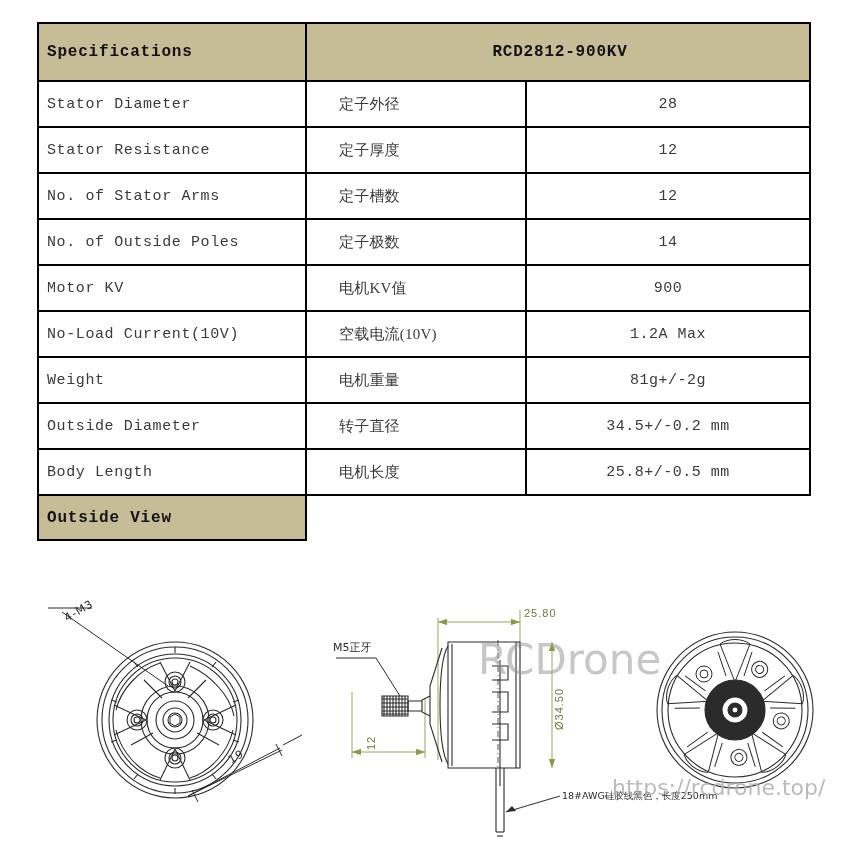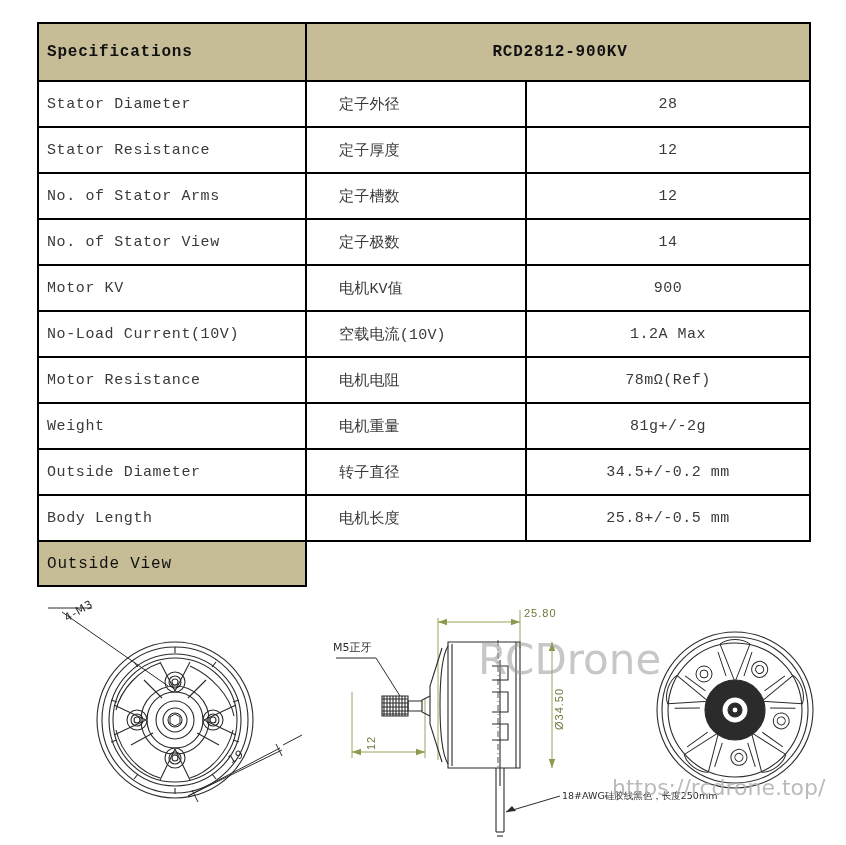--- a/index.html
+++ b/index.html
@@ -41,21 +41,21 @@
     border: 2px solid #000000;
     padding: 0 0 0 8px;
     height: 44px;
     vertical-align: middle;
     font-size: 15px;
     color: #3a3a3a;
     letter-spacing: 0.6px;
     font-family: "Liberation Mono", "DejaVu Sans Mono", monospace;
   }
   table.spec td.cn {
-    font-family: Liberation Mono, monospace;
+    font-family: Liberation Serif, serif;
     letter-spacing: 0.2px;
     font-size: 15px;
     color: #3a3a3a;
     padding-left: 32px;
   }
   table.spec td.val {
     text-align: center;
     padding-left: 0;
     font-family: "Liberation Mono", "DejaVu Sans Mono", monospace;
     letter-spacing: 0.5px;
@@ -69,21 +69,21 @@
     font-size: 16px;
     letter-spacing: 0.8px;
   }
   table.spec tr.head td.model {
     text-align: center;
     padding-left: 4px;
     font-size: 16px;
   }
   table.spec tr.section td.sec-label {
     background: #c6bd97;
-    font-weight: normal;
+    font-weight: bold;
     color: #111111;
     height: 36px;
     font-size: 16px;
     letter-spacing: 0.8px;
   }
   table.spec tr.section td.sec-blank {
     border-left: 2px solid #000000;
     border-top: none;
     border-right: none;
     border-bottom: none;
@@ -173,38 +173,33 @@
           <td>Stator Resistance</td>
           <td class="cn">定子厚度</td>
           <td class="val">12</td>
         </tr>
         <tr>
           <td>No. of Stator Arms</td>
           <td class="cn">定子槽数</td>
           <td class="val">12</td>
         </tr>
         <tr>
-          <td>No. of Stator View</td>
+          <td>No. of Outside Poles</td>
           <td class="cn">定子极数</td>
           <td class="val">14</td>
         </tr>
         <tr>
           <td>Motor KV</td>
           <td class="cn">电机KV值</td>
           <td class="val">900</td>
         </tr>
         <tr>
           <td>No-Load Current(10V)</td>
           <td class="cn">空载电流(10V)</td>
           <td class="val">1.2A Max</td>
-        </tr>
-        <tr>
-          <td>Motor Resistance</td>
-          <td class="cn">电机电阻</td>
-          <td class="val">78mΩ(Ref)</td>
         </tr>
         <tr>
           <td>Weight</td>
           <td class="cn">电机重量</td>
           <td class="val">81g+/-2g</td>
         </tr>
         <tr>
           <td>Outside Diameter</td>
           <td class="cn">转子直径</td>
           <td class="val">34.5+/-0.2 mm</td>

